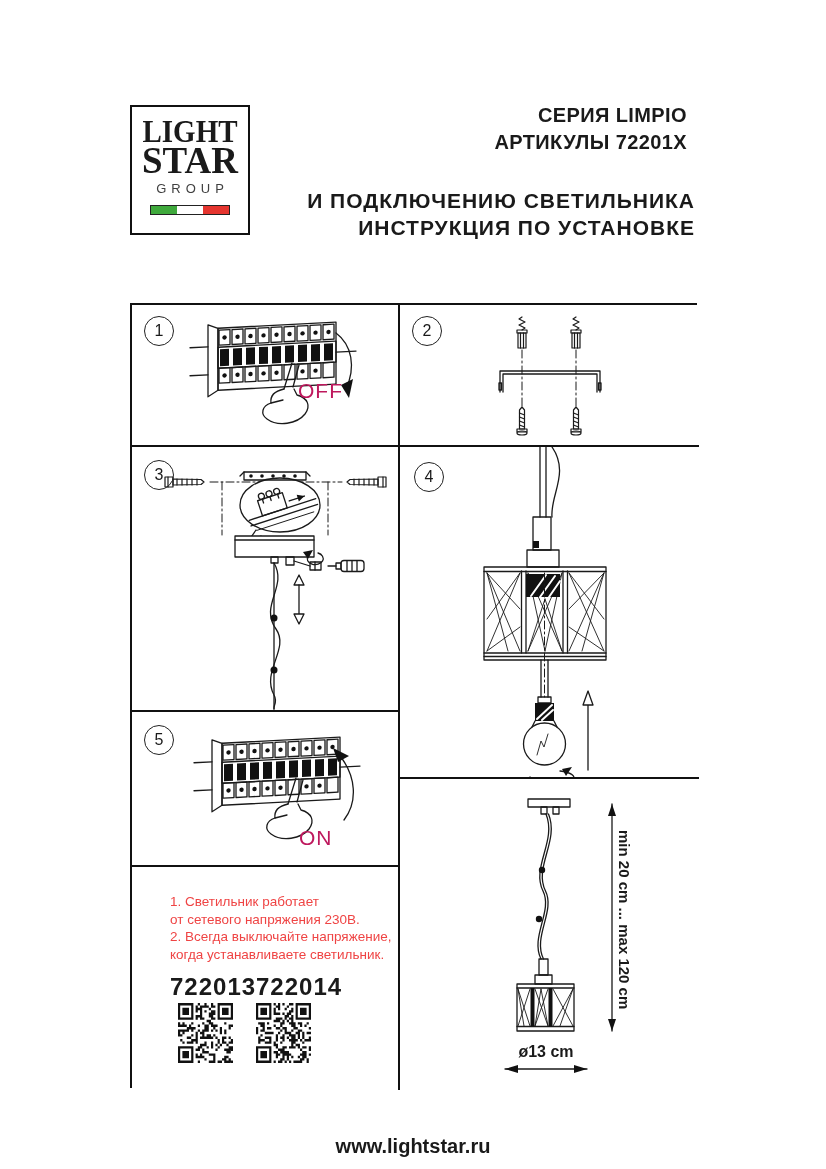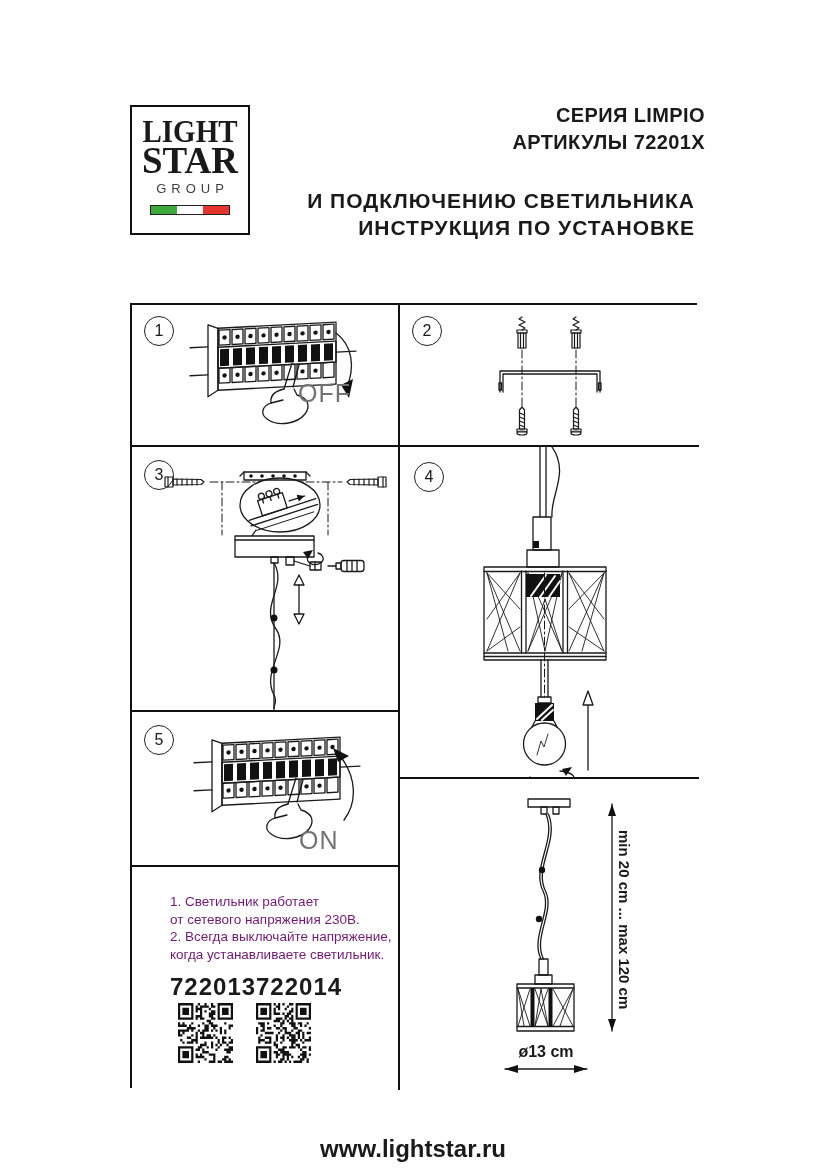--- a/index.html
+++ b/index.html
@@ -10,52 +10,52 @@
             border:2px solid #111;box-sizing:border-box;text-align:center;padding-top:11px;}
   .logo-light{font-family:"Liberation Serif","DejaVu Serif",serif;font-weight:700;
               font-size:29px;line-height:26px;letter-spacing:0px;transform:scaleY(1.12);}
   .logo-star{font-family:"Liberation Serif","DejaVu Serif",serif;font-weight:700;
              font-size:37px;line-height:32px;transform:scaleY(1.05);}
   .logo-group{font-size:13px;line-height:14px;color:#404040;letter-spacing:5px;
               margin-top:6px;padding-left:5px;}
   .logo-flag{width:78px;height:8px;margin:9px auto 0;border:1px solid #222;display:flex;}
   .logo-flag .seg{flex:1;height:100%;}
   
-  .hdr{position:absolute;right:121px;top:62px;text-align:right;font-weight:700;
+  .hdr{position:absolute;right:139px;top:62px;text-align:right;font-weight:700;
        font-size:20px;line-height:27px;letter-spacing:0.4px;}
   .doc-title{position:absolute;right:131px;top:147px;text-align:right;font-weight:700;
              font-size:21px;line-height:27px;letter-spacing:1px;}
   
   .grid{position:absolute;left:130px;top:263px;width:567px;height:785px;
         border:2px solid #111;box-sizing:border-box;}
   .panel{position:absolute;background:#fff;box-sizing:border-box;}
   .br{border-right:2px solid #111;}
   .bt{border-top:2px solid #111;}
   .stepnum{position:absolute;left:12px;top:11px;width:28px;height:28px;border:1.5px solid #222;
            border-radius:50%;text-align:center;line-height:28px;font-size:16px;}
-  .step-label{position:absolute;font-size:25px;letter-spacing:1px;color:#737373;}
+  .step-label{position:absolute;font-size:21px;letter-spacing:1px;color:#be185d;}
   .draw{position:absolute;left:0;top:0;}
   svg.draw{stroke:#1a1a1a;fill:none;stroke-width:1.3;stroke-linecap:round;stroke-linejoin:round;}
   svg.draw .fill{fill:#111;stroke:none;}
   svg.draw .wfill{fill:#fff;}
   svg.draw .thin{stroke-width:0.9;}
   svg.draw .white{stroke:#fff;stroke-width:2;}
   svg.draw .dashdot{stroke-dasharray:8 3 2 3;stroke-width:1;}
   
-  .notes{position:absolute;left:38px;top:26px;font-size:13.5px;line-height:17.5px;color:#701a75;}
+  .notes{position:absolute;left:38px;top:26px;font-size:13.5px;line-height:17.5px;color:#ef4444;}
   .notes span{display:block;}
   .article{position:absolute;top:106px;font-size:24px;font-weight:700;letter-spacing:1px;}
   .qr-box{position:absolute;top:136px;width:55px;height:60px;}
   
   .dim-v{position:absolute;font-weight:700;font-size:15px;writing-mode:vertical-rl;
          text-align:center;}
   .dim-d{position:absolute;font-weight:700;font-size:16px;text-align:center;}
   
   .footer{position:absolute;left:0;top:1095px;width:100%;text-align:center;
-          font-weight:700;font-size:24px;}
+          font-weight:700;font-size:20px;}
 </style>
 </head>
 <body>
 
 <div class="page">
 
   <div class="logo-box">
     <div class="logo-light">LIGHT</div>
     <div class="logo-star">STAR</div>
     <div class="logo-group">GROUP</div>

